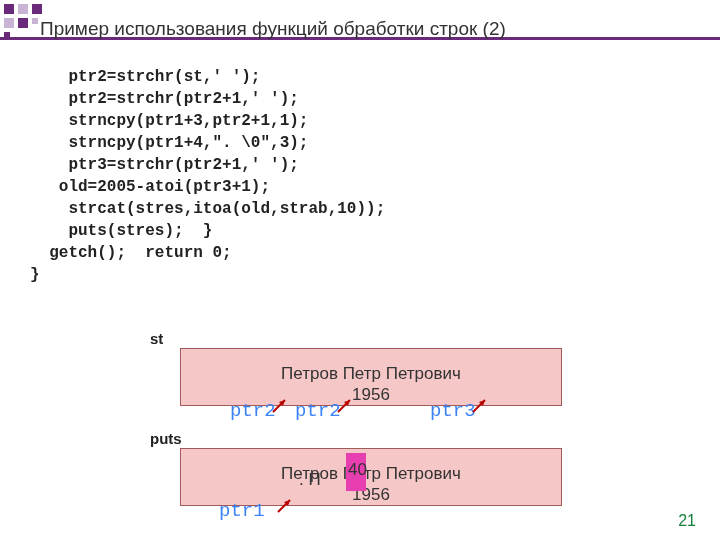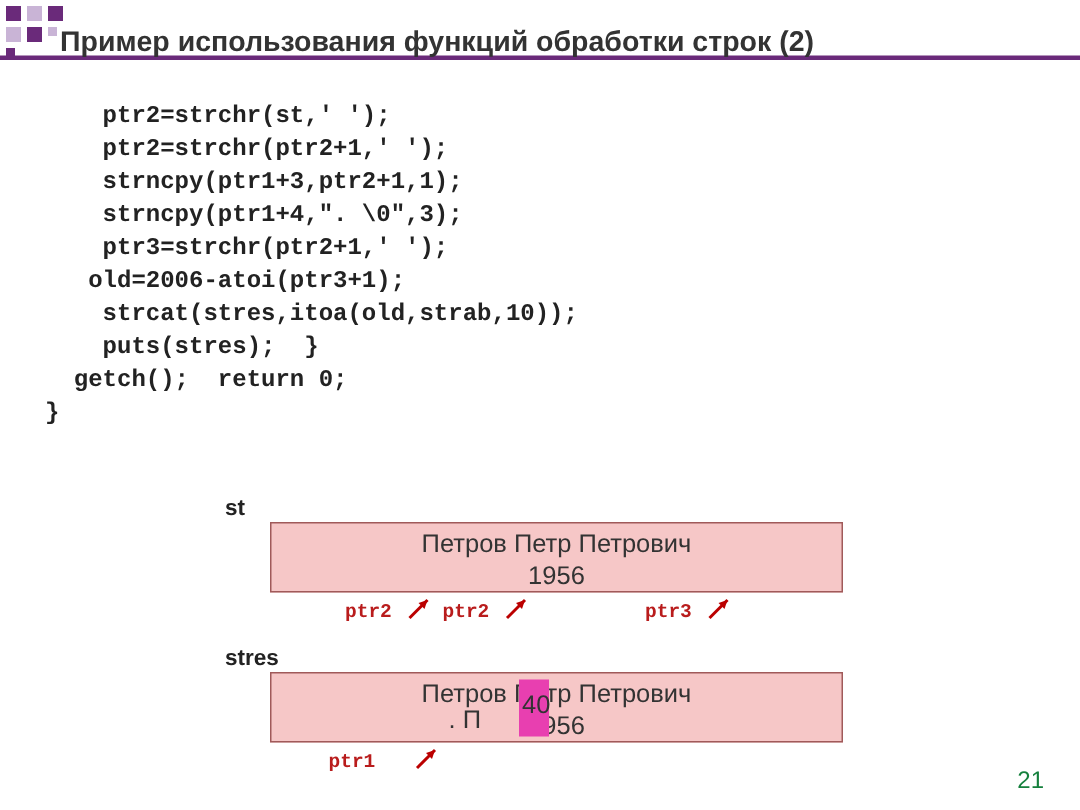--- a/index.html
+++ b/index.html
@@ -1,26 +1,26 @@
 <!DOCTYPE html>
 <html><head>
 <meta charset="utf-8">
 <style>
   html,body{margin:0;padding:0}
   body{width:720px;height:540px;font-family:Arial,Helvetica,sans-serif;background:#fff;position:relative;overflow:hidden}
   .deco{position:absolute;left:0;top:0}
   .deco .sq{position:absolute;background:#6a2a7a}
   .deco .sq.light{background:#c9b4d6}
-  .title{position:absolute;left:40px;top:18px;font-size:19px;font-weight:bold;color:#333}
+  .title{position:absolute;left:40px;top:18px;font-size:19px;font-weight:normal;color:#333}
   .code{position:absolute;left:30px;top:50px;font-family:"Courier New",monospace;font-size:16px;font-weight:bold;line-height:22px;white-space:pre;color:#222}
   .diagram{position:absolute;left:150px;top:330px;width:430px}
   .varlabel{font-family:Liberation Sans, sans-serif;font-weight:bold;font-size:15px;color:#222}
-  .box{background:#f6c7c7;border:1px solid #a05a5a;height:42px;text-align:center;font-size:17px;color:#333;line-height:21px;padding-top:3px;position:relative}
+  .box{background:#f6c7c7;border:1px solid #a05a5a;height:42px;text-align:center;font-size:17px;color:#333;line-height:21px;padding-top:14px;position:relative}
   .ptrrow{position:relative;height:22px;margin-top:4px}
-  .ptr{position:absolute;font-family:"Courier New",monospace;font-weight:bold;font-size:13px;color:#b91c1c}
+  .ptr{position:absolute;font-family:"Courier New",monospace;font-weight:normal;font-size:19px;color:#3b82f6}
   .arrow{position:absolute;width:22px;height:20px}
   .arrow svg{width:100%;height:100%}
   .highlight{background:#e83fb0;position:absolute;z-index:2}
   .overlay{position:absolute;font-size:17px;color:#333;z-index:3}
   .pagenum{position:absolute;right:24px;bottom:10px;font-size:16px;color:#15803d}
 </style>
 </head>
 <body>
 
 <div class="deco">
@@ -34,21 +34,21 @@
   <div style="position:absolute;left:0;top:37px;width:720px;height:3px;background:#6a2a7a"></div>
 </div>
 
 <div class="title">Пример использования функций обработки строк (2)</div>
 
 <pre class="code">    ptr2=strchr(st,' ');
     ptr2=strchr(ptr2+1,' ');
     strncpy(ptr1+3,ptr2+1,1);
     strncpy(ptr1+4,". \0",3);
     ptr3=strchr(ptr2+1,' ');
-   old=2006-atoi(ptr3+1);
+   old=2005-atoi(ptr3+1);
     strcat(stres,itoa(old,strab,10));
     puts(stres);  }
   getch();  return 0;
 }</pre>
 
 <div class="diagram">
 
   <div class="varlabel" style="position:absolute;left:0;top:0">st</div>
   <div class="box" style="position:absolute;left:30px;top:18px;width:380px">
     <div>Петров  Петр  Петрович</div>
@@ -65,21 +65,21 @@
           <line x1="4" y1="16" x2="16" y2="4" stroke="#b00" stroke-width="2"></line>
           <polygon points="16,4 10,6 14,10" fill="#b00"></polygon>
         </svg></span>
     <span class="ptr" style="left:250px">ptr3</span>
     <span class="arrow" style="left:288px;top:-4px"><svg viewBox="0 0 20 20">
           <line x1="4" y1="16" x2="16" y2="4" stroke="#b00" stroke-width="2"></line>
           <polygon points="16,4 10,6 14,10" fill="#b00"></polygon>
         </svg></span>
   </div>
 
-  <div class="varlabel" style="position:absolute;left:0;top:100px">stres</div>
+  <div class="varlabel" style="position:absolute;left:0;top:100px">puts</div>
   <div class="box" style="position:absolute;left:30px;top:118px;width:380px">
     <div>Петров  Петр  Петрович</div>
     <div>1956</div>
     <div class="highlight" style="left:165px;top:4px;width:20px;height:38px"></div>
     <div class="overlay" style="left:118px;top:20px">. П</div>
     <div class="overlay" style="left:167px;top:12px;line-height:17px">40</div>
   </div>
   <div class="ptrrow" style="position:absolute;left:30px;top:166px;width:380px">
     <span class="ptr" style="left:39px">ptr1</span>
     <span class="arrow" style="left:93px;top:-4px"><svg viewBox="0 0 20 20">

